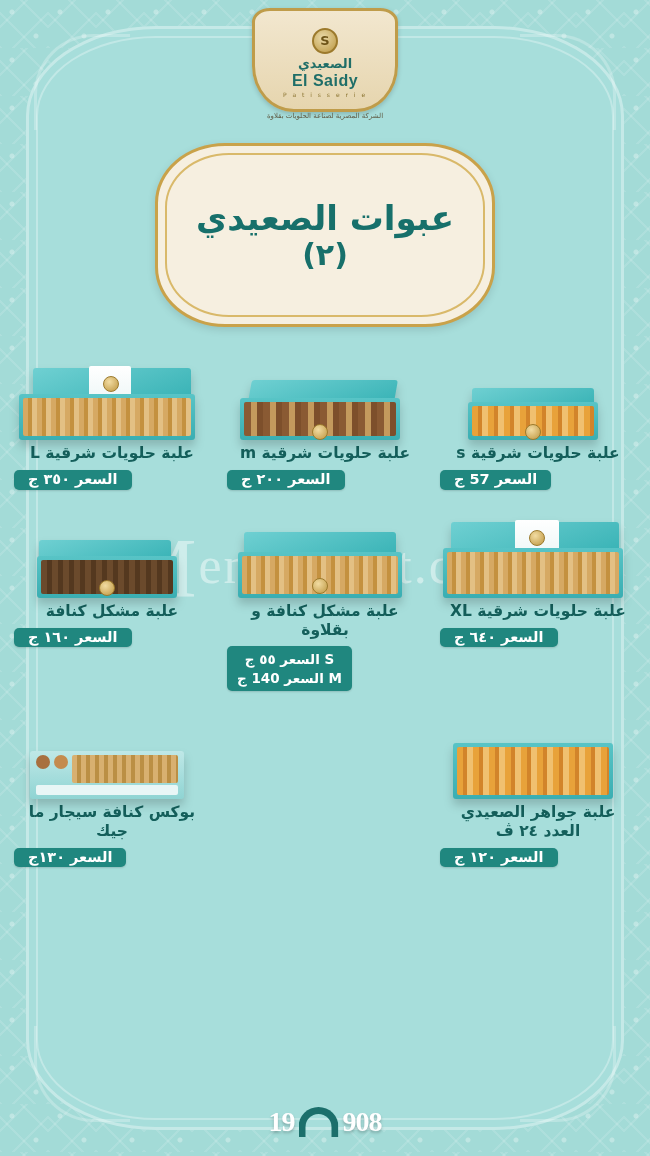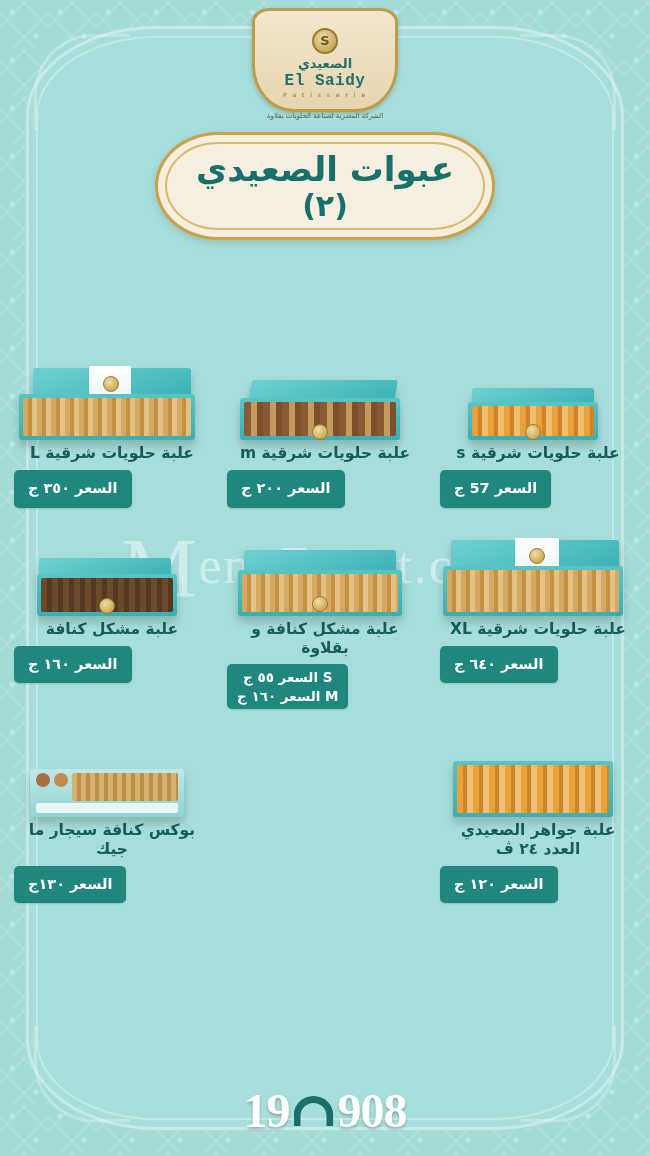--- a/index.html
+++ b/index.html
@@ -99,21 +99,21 @@
     font-size: 13px;
     font-weight: bold;
     color: #1f6e68;
     letter-spacing: -1px;
     margin-top: 1px;
   }
   #brand .en-name {
     font-size: 16px;
     font-weight: bold;
     color: #1f6e68;
-    font-family: Liberation Mono, monospace;
+    font-family: Liberation Sans, sans-serif;
     letter-spacing: .5px;
   }
   #brand .en-sub {
     font-size: 6px;
     color: #8a7330;
     letter-spacing: 2px;
   }
   #brand-tag {
     position: absolute;
     left: 50%;
@@ -122,23 +122,23 @@
     font-size: 7px;
     color: #5f5a43;
     white-space: nowrap;
   }
 
   
   #title-plaque {
     position: absolute;
     left: 50%;
     transform: translateX(-50%);
-    top: 132px;
+    top: 143px;
     width: 340px;
-    height: 108px;
+    height: 184px;
     background: #f6efe0;
     border: 3px solid #c9a martial;
     border: 3px solid #c9a24a;
     border-radius: 70px 70px 70px 70px / 60px 60px 60px 60px;
     display: flex;
     flex-direction: column;
     align-items: center;
     justify-content: center;
     box-shadow: 0 3px 8px rgba(0,0,0,0.12);
     text-align: right;
@@ -226,21 +226,21 @@
     display: flex;
     gap: 5px;
     justify-content: center;
     align-items: stretch;
   }
   .price {
     background: #20877f;
     color: #ffffff;
     font-size: 14.5px;
     font-weight: bold;
-    padding: 9px 14px;
+    padding: 0 14px;
     border-radius: 5px;
     line-height: 1.35;
     white-space: pre-line;
     text-align: center;
     box-shadow: 0 1px 2px rgba(0,0,0,0.15);
   }
   .price.multi { padding: 4px 10px; font-size: 13.5px; }
 
   
   .pbox {
@@ -312,21 +312,21 @@
   #footer-phone .phone-icon .handset {
     position: absolute;
     inset: 0;
     border: 7px solid #1b6f6b;
     border-bottom: none;
     border-radius: 22px 22px 0 0;
   }
   #footer-phone .num {
     font-family: "Liberation Serif", serif;
     font-weight: bold;
-    font-size: 48px;
+    font-size: 28px;
     color: #ffffff;
     letter-spacing: -1px;
     text-shadow: 0 2px 3px rgba(0,0,0,0.25);
   }
 </style>
 </head>
 <body>
 
 <div id="bg-pattern"></div>
 <div id="inner-panel">
@@ -435,21 +435,21 @@
             <div class="lid" style="left:6px;top:0;width:152px;height:24px;"></div>
             <div class="tray" style="position:absolute;left:0;top:20px;width:164px;height:46px;">
               <span class="sweets"></span>
             </div>
             <span class="gold-seal" style="left:74px;top:46px;"></span>
           </div>
         </div>
         <div class="name">علبة مشكل كنافة و بقلاوة</div>
         <div class="price-row">
           <div class="price multi">S السعر ٥٥ ج
-M السعر ١٦٠ ج</div>
+M السعر 140 ج</div>
         </div>
       </div>
 
       <div class="card">
         <div class="img-wrap">
           <div class="pbox" style="width:140px;height:58px;">
             <div class="lid" style="left:2px;top:0;width:132px;height:20px;"></div>
             <div class="tray" style="position:absolute;left:0;top:16px;width:140px;height:42px;">
               <span class="sweets dark"></span>
             </div>

